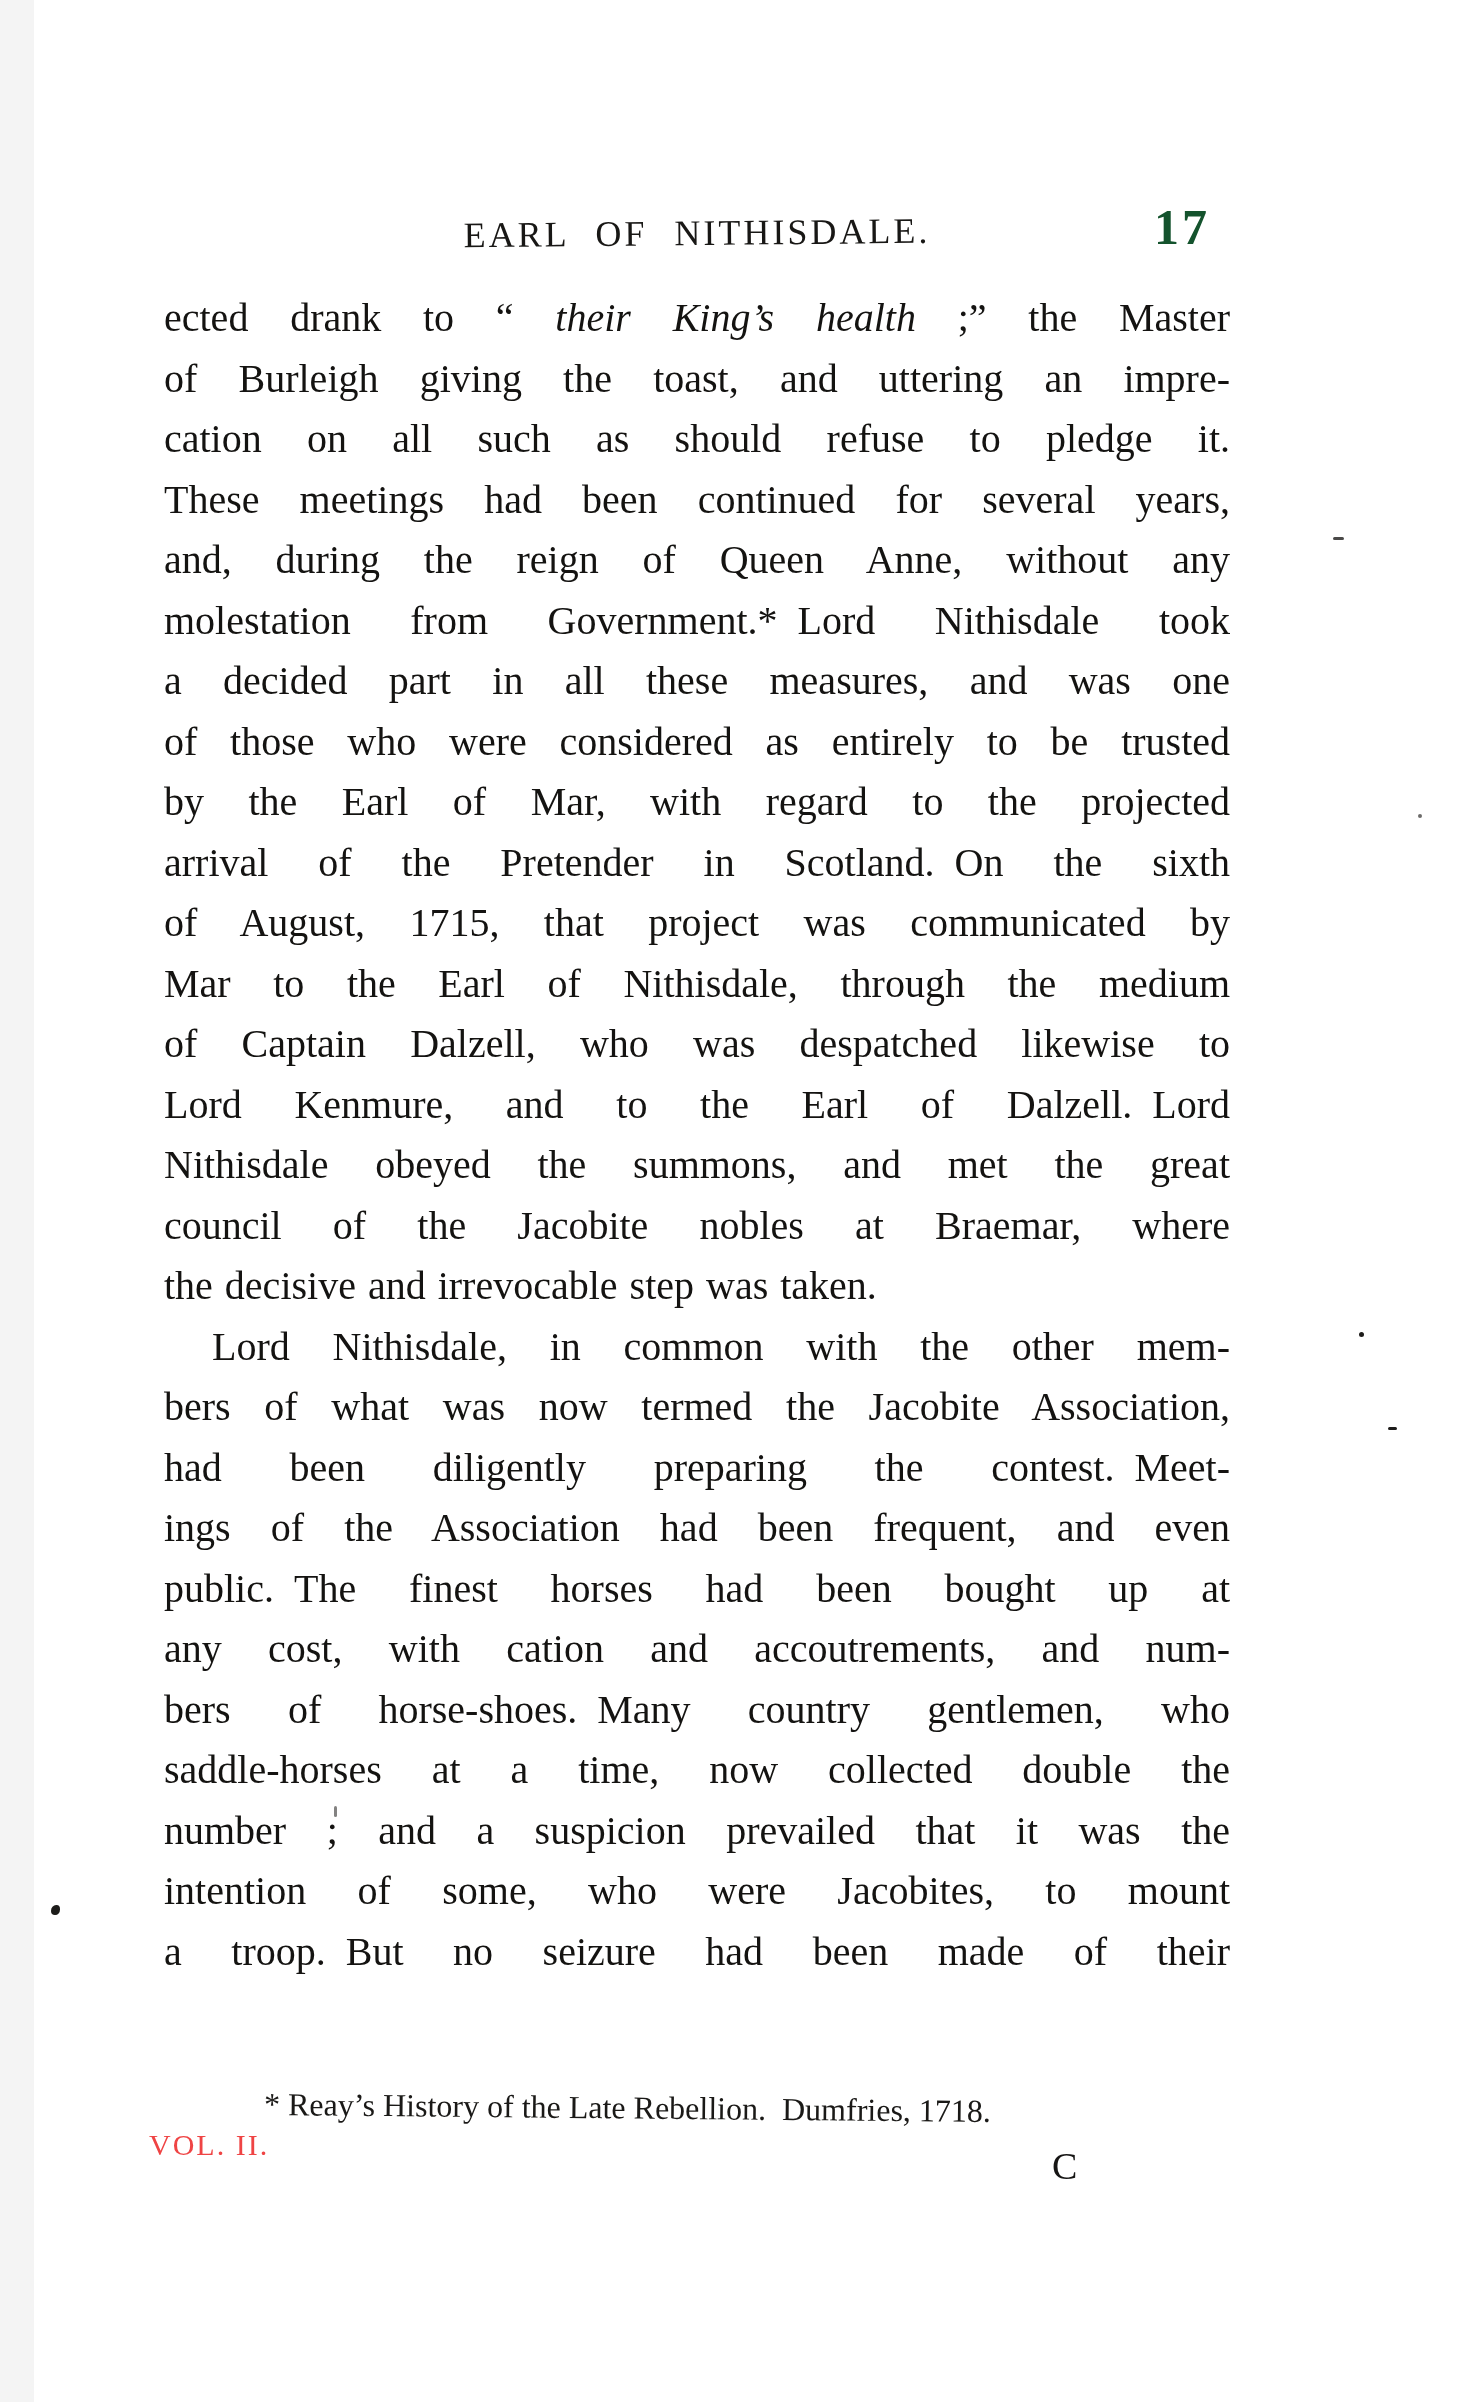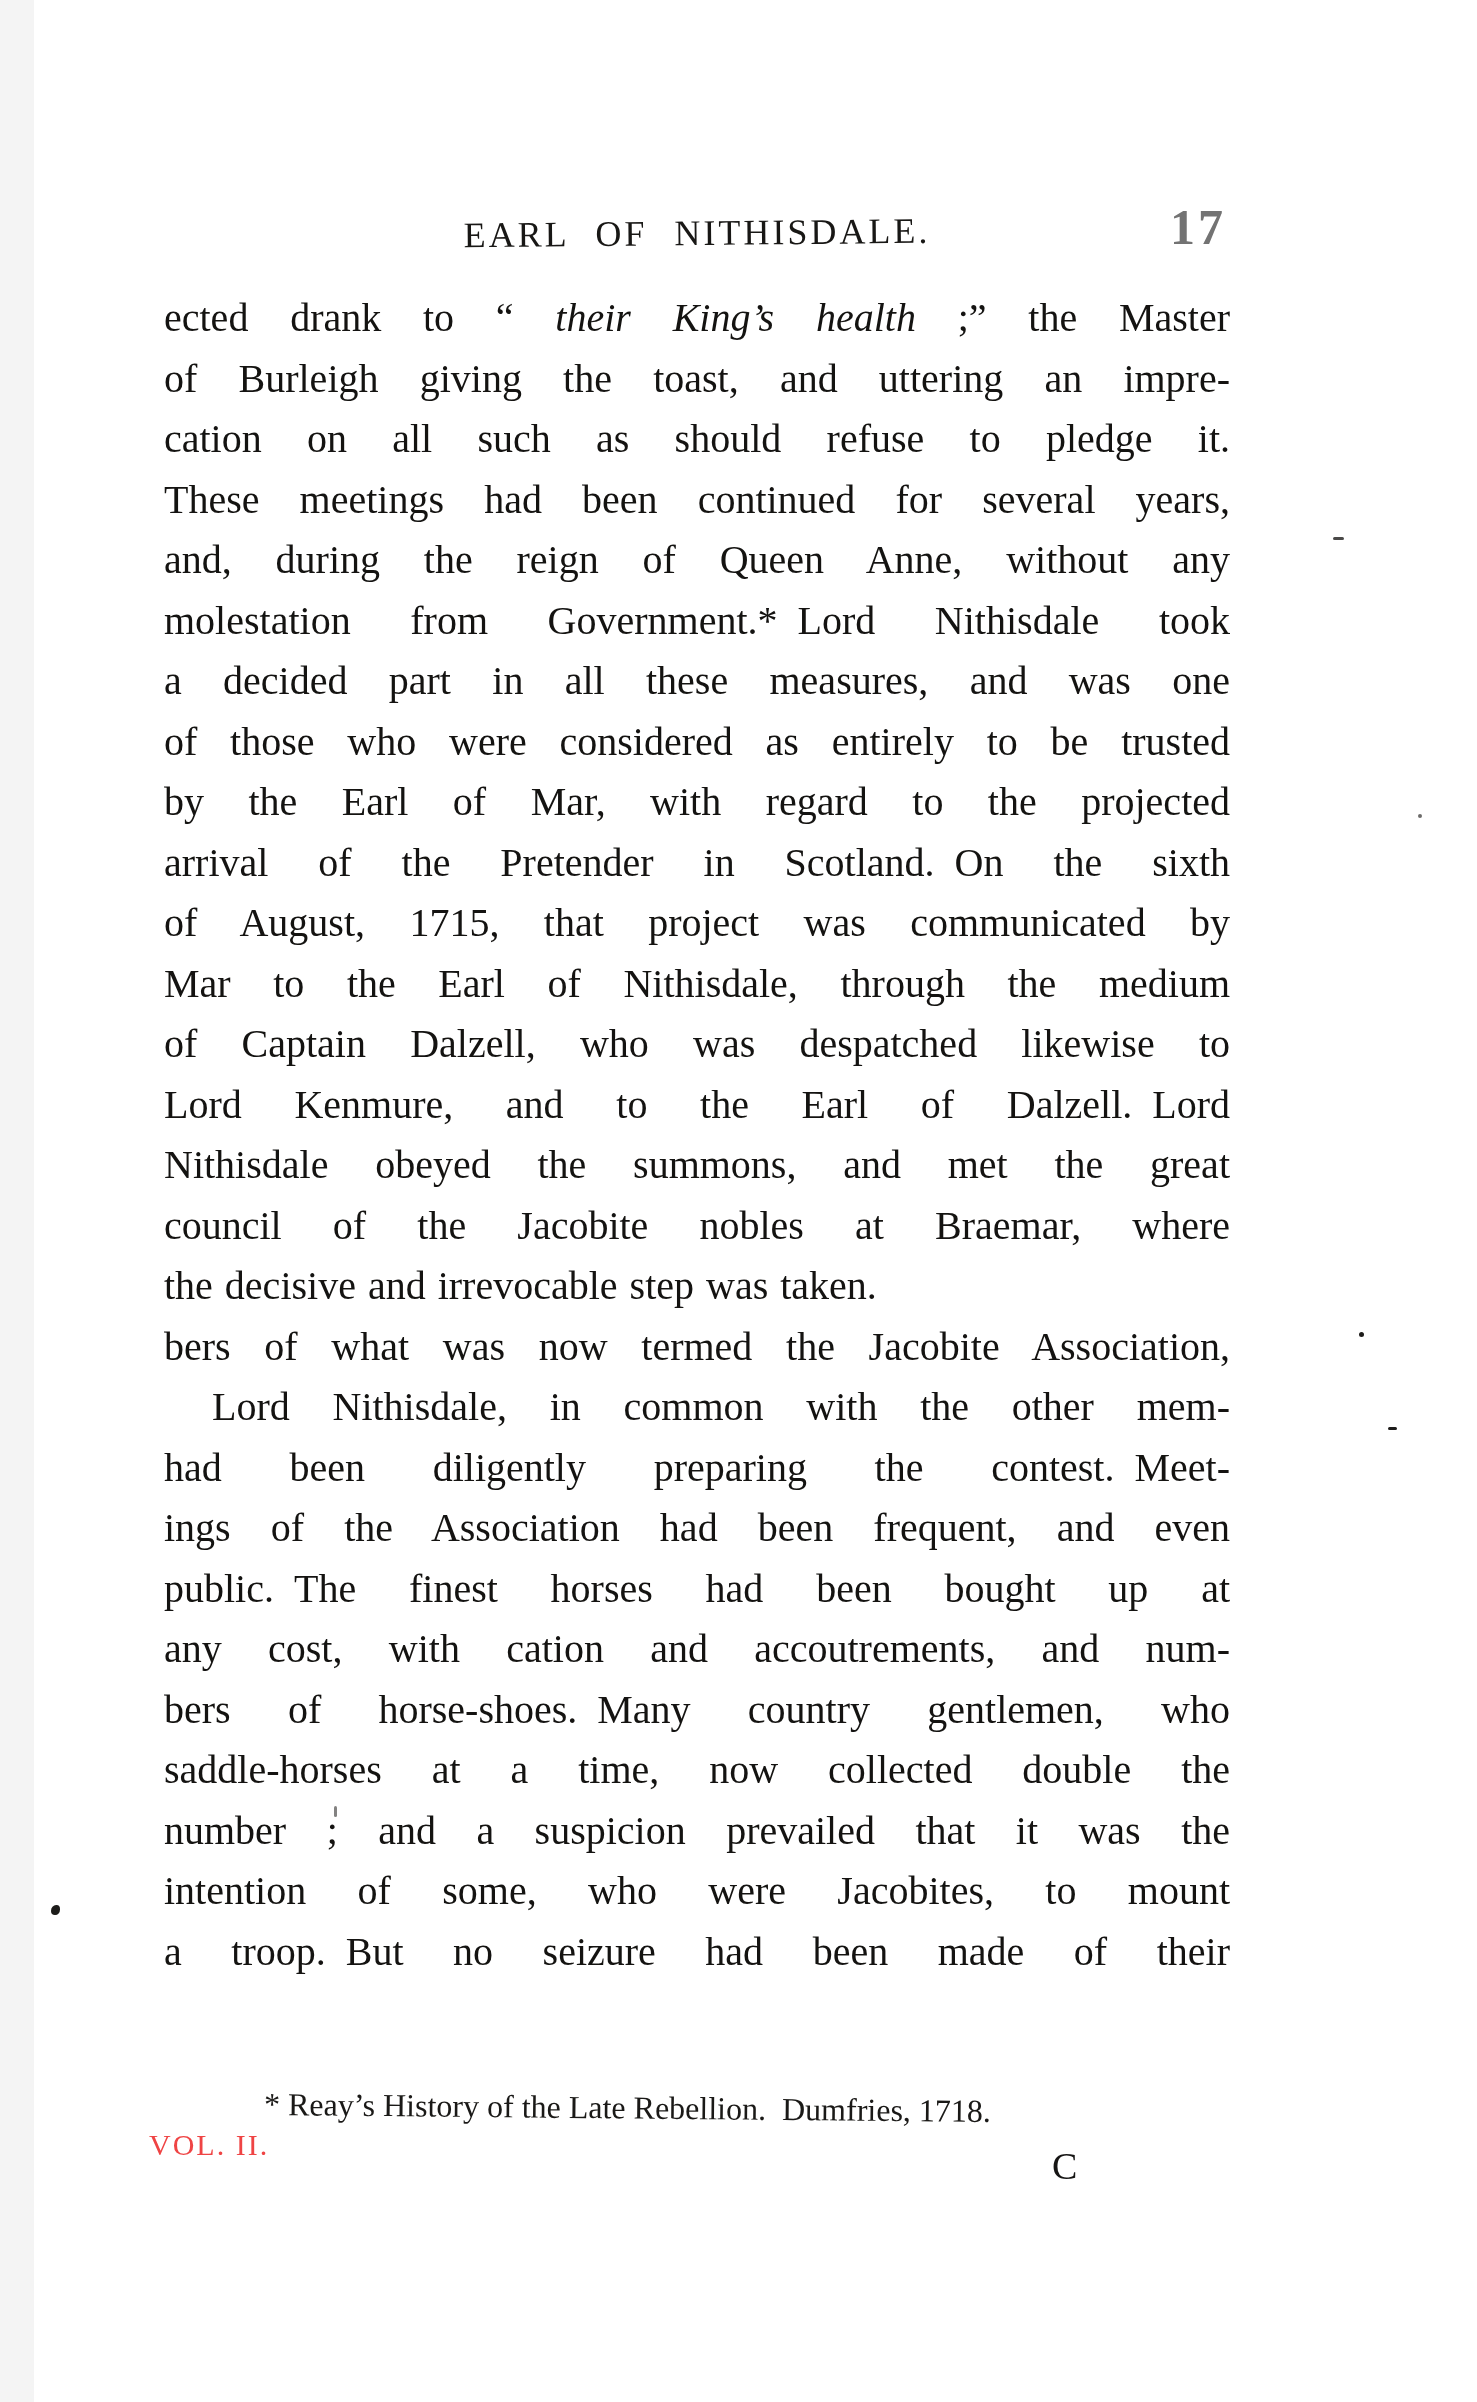--- a/index.html
+++ b/index.html
@@ -9,22 +9,22 @@
     color:#141311;font-family:"Liberation Serif","DejaVu Serif",serif;
     overflow:hidden;
     margin-left:34px;
   }
   .running-head{position:absolute;top:212px;left:130px;width:1066px;height:70px;}
   .title{
     display:block;text-align:center;font-size:36px;letter-spacing:3px;
     word-spacing:15px;transform:rotate(-0.55deg);color:#181715;
   }
   .page-num{
-    position:absolute;top:-14px;right:4px;font-size:50px;font-weight:600;
-    letter-spacing:3px;color:#737373;
+    position:absolute;top:-14px;right:20px;font-size:50px;font-weight:600;
+    letter-spacing:3px;color:#14532d;
   }
   .body-text{
     position:absolute;top:288px;left:130px;width:1066px;
     font-size:40px;line-height:60.5px;word-spacing:2px;
   }
   .line{text-align:justify;text-align-last:justify;}
   .line.no-just{text-align-last:left;}
   .line.indent{text-indent:48px;}
   .italic{font-style:italic;}
   .footnote{
@@ -68,22 +68,22 @@
       <div class="line"><span>of those who were considered as entirely to be trusted</span></div>
       <div class="line"><span>by the Earl of Mar, with regard to the projected</span></div>
       <div class="line"><span>arrival of the Pretender in Scotland. On the sixth</span></div>
       <div class="line"><span>of August, 1715, that project was communicated by</span></div>
       <div class="line"><span>Mar to the Earl of Nithisdale, through the medium</span></div>
       <div class="line"><span>of Captain Dalzell, who was despatched likewise to</span></div>
       <div class="line"><span>Lord Kenmure, and to the Earl of Dalzell. Lord</span></div>
       <div class="line"><span>Nithisdale obeyed the summons, and met the great</span></div>
       <div class="line"><span>council of the Jacobite nobles at Braemar, where</span></div>
       <div class="line no-just"><span>the decisive and irrevocable step was taken.</span></div>
+      <div class="line indent"><span>Lord Nithisdale, in common with the other mem-</span></div>
       <div class="line"><span>bers of what was now termed the Jacobite Association,</span></div>
-      <div class="line indent"><span>Lord Nithisdale, in common with the other mem-</span></div>
       <div class="line"><span>had been diligently preparing the contest. Meet-</span></div>
       <div class="line"><span>ings of the Association had been frequent, and even</span></div>
       <div class="line"><span>public. The finest horses had been bought up at</span></div>
       <div class="line"><span>any cost, with cation and accoutrements, and num-</span></div>
       <div class="line"><span>bers of horse-shoes. Many country gentlemen, who</span></div>
       <div class="line"><span>saddle-horses at a time, now collected double the</span></div>
       <div class="line"><span>number ; and a suspicion prevailed that it was the</span></div>
       <div class="line"><span>intention of some, who were Jacobites, to mount</span></div>
       <div class="line"><span>a troop. But no seizure had been made of their</span></div>
     </div>

